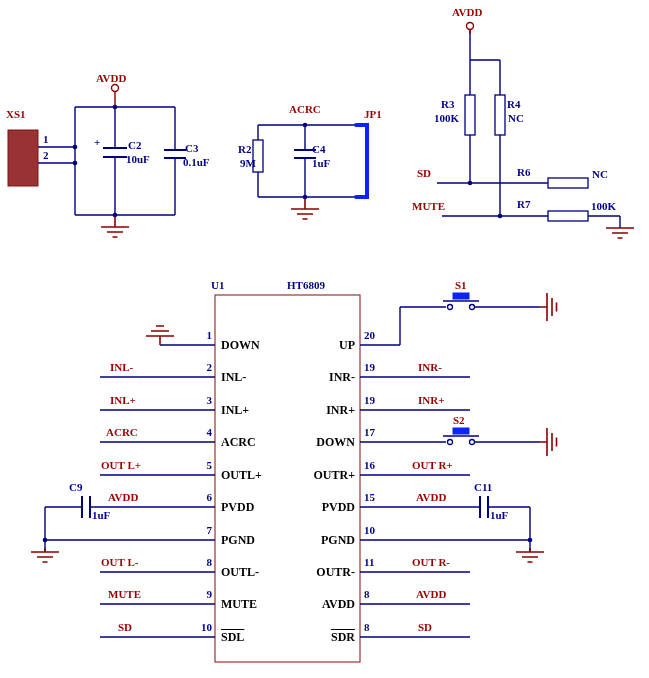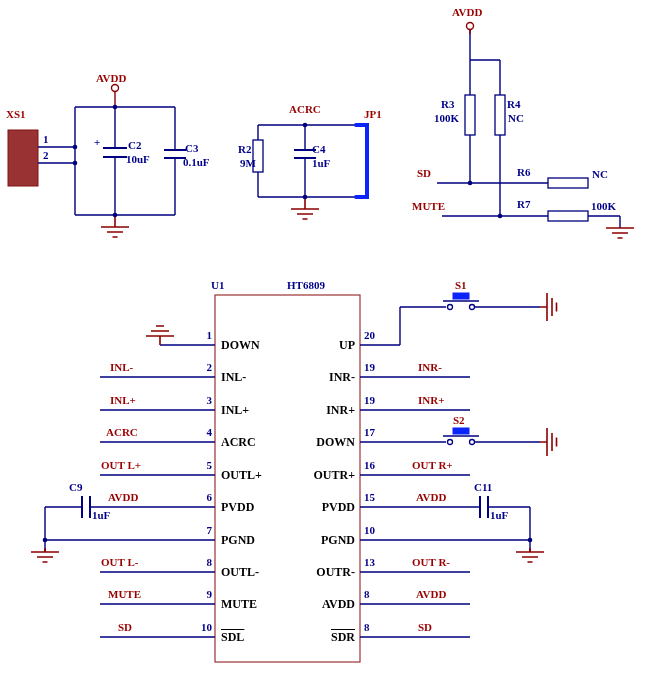--- a/index.html
+++ b/index.html
@@ -166,21 +166,21 @@
   <span class="lbl pnum ralign" style="left:186px;width:26px;top:588px">9</span>
   <span class="lbl pnum ralign" style="left:186px;width:26px;top:621px">10</span>
 
   <span class="lbl pnum" style="left:364px;top:329px">20</span>
   <span class="lbl pnum" style="left:364px;top:361px">19</span>
   <span class="lbl pnum" style="left:364px;top:394px">19</span>
   <span class="lbl pnum" style="left:364px;top:426px">17</span>
   <span class="lbl pnum" style="left:364px;top:459px">16</span>
   <span class="lbl pnum" style="left:364px;top:491px">15</span>
   <span class="lbl pnum" style="left:364px;top:524px">10</span>
-  <span class="lbl pnum" style="left:364px;top:556px">13</span>
+  <span class="lbl pnum" style="left:364px;top:556px">11</span>
   <span class="lbl pnum" style="left:364px;top:588px">8</span>
   <span class="lbl pnum" style="left:364px;top:621px">8</span>
 
   <span class="lbl net" style="left:110px;top:361px">INL-</span>
   <span class="lbl net" style="left:110px;top:394px">INL+</span>
   <span class="lbl net" style="left:106px;top:426px">ACRC</span>
   <span class="lbl net" style="left:101px;top:459px">OUT L+</span>
   <span class="lbl net" style="left:108px;top:491px">AVDD</span>
   <span class="lbl net" style="left:101px;top:556px">OUT L-</span>
   <span class="lbl net" style="left:108px;top:588px">MUTE</span>

